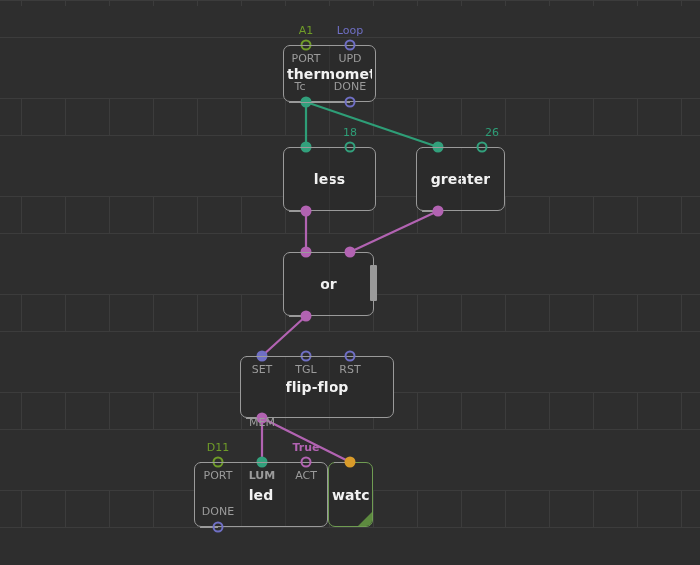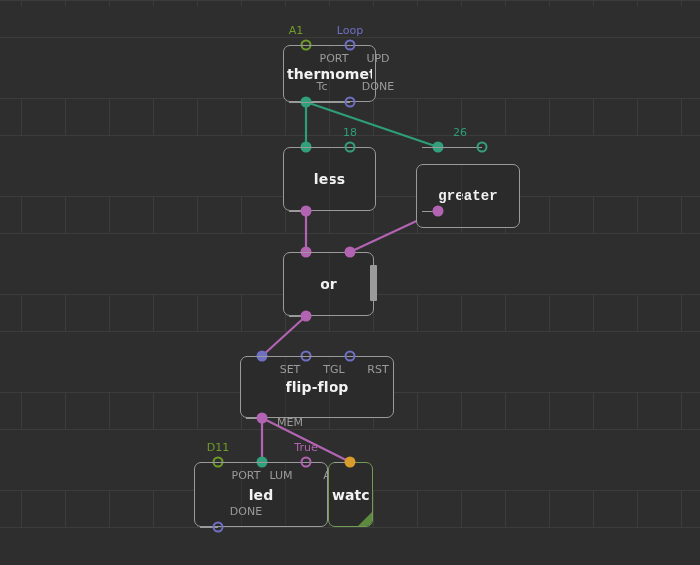--- a/index.html
+++ b/index.html
@@ -94,21 +94,20 @@
   .port.hollow { background: transparent; border: 2px solid currentColor; }
   .port.filled { background: currentColor; border: 2px solid currentColor; }
 
   .port-label {
     position: absolute;
     color: #9b9b9b;
     font-size: 11px;
     white-space: nowrap;
     transform: translateX(-50%);
     pointer-events: none;
-    margin-left: 28px;
   }
   .value-label {
     position: absolute;
     font-size: 11px;
     white-space: nowrap;
     transform: translateX(-50%);
     pointer-events: none;
   }
   
   .port-stub {
@@ -242,51 +241,51 @@
       <line x1="262" y1="418" x2="350" y2="462" stroke="#b263b2" stroke-width="2.2" stroke-linecap="round"></line>
     </svg>
   <div id="nodes-layer">
       <div class="node" style="left: 283px; top: 45px; width: 93px; height: 57px;">
         <div class="col-sep" style="left: 45px;"></div>
         <div class="node-title" style="max-width: 85px;">thermomete…</div>
       </div>
       <div class="port-stub" style="top: 45px; left: 289px; width: 17px;"></div>
       <div class="port hollow" style="left: 306px; top: 45px; color: rgb(111, 156, 40);"></div>
       <div class="port-label" style="left: 306px; top: 52px;">PORT</div>
-      <div class="value-label" style="left: 296px; top: 24px; color: rgb(111, 156, 40);">A1</div>
+      <div class="value-label" style="left: 306px; top: 24px; color: rgb(111, 156, 40);">A1</div>
       <div class="port-stub" style="top: 45px; left: 289px; width: 61px;"></div>
       <div class="port hollow" style="left: 350px; top: 45px; color: rgb(111, 111, 196);"></div>
       <div class="port-label" style="left: 350px; top: 52px; text-align: center;">UPD</div>
       <div class="value-label" style="left: 350px; top: 24px; color: rgb(111, 111, 196);">Loop</div>
       <div class="port-stub" style="top: 102px; left: 289px; width: 17px;"></div>
       <div class="port filled" style="left: 306px; top: 102px; color: rgb(50, 160, 124);"></div>
-      <div class="port-label" style="left: 294px; top: 80px; text-align: right;">Tc</div>
+      <div class="port-label" style="left: 300px; top: 80px; text-align: right;">Tc</div>
       <div class="port-stub" style="top: 102px; left: 289px; width: 61px;"></div>
       <div class="port hollow" style="left: 350px; top: 102px; color: rgb(111, 111, 196);"></div>
       <div class="port-label" style="left: 350px; top: 80px;">DONE</div>
       <div class="node" style="left: 283px; top: 147px; width: 93px; height: 64px;">
         <div class="col-sep" style="left: 45px;"></div>
         <div class="node-title" style="max-width: 83px;">less</div>
       </div>
       <div class="port-stub" style="top: 147px; left: 289px; width: 17px;"></div>
       <div class="port filled" style="left: 306px; top: 147px; color: rgb(50, 160, 124);"></div>
       <div class="port-stub" style="top: 147px; left: 289px; width: 61px;"></div>
       <div class="port hollow" style="left: 350px; top: 147px; color: rgb(50, 160, 124);"></div>
       <div class="value-label" style="left: 350px; top: 126px; color: rgb(46, 158, 119);">18</div>
       <div class="port-stub" style="top: 211px; left: 289px; width: 17px;"></div>
       <div class="port filled" style="left: 306px; top: 211px; color: rgb(178, 99, 178);"></div>
-      <div class="node" style="left: 416px; top: 164px; width: 104px; height: 64px; font-family: Liberation Mono, monospace;">
+      <div class="node" style="left: 416px; top: 147px; width: 89px; height: 64px;">
         <div class="col-sep" style="left: 44px;"></div>
         <div class="node-title" style="max-width: 81px;">greater</div>
       </div>
       <div class="port-stub" style="top: 147px; left: 422px; width: 16px;"></div>
       <div class="port filled" style="left: 438px; top: 147px; color: rgb(50, 160, 124);"></div>
       <div class="port-stub" style="top: 147px; left: 422px; width: 60px;"></div>
       <div class="port hollow" style="left: 482px; top: 147px; color: rgb(50, 160, 124);"></div>
-      <div class="value-label" style="left: 460px; top: 126px; color: rgb(46, 158, 119);">26</div>
+      <div class="value-label" style="left: 492px; top: 126px; color: rgb(46, 158, 119);">26</div>
       <div class="port-stub" style="top: 211px; left: 422px; width: 16px;"></div>
       <div class="port filled" style="left: 438px; top: 211px; color: rgb(178, 99, 178);"></div>
       <div class="node" style="left: 283px; top: 252px; width: 91px; height: 64px;">
         <div class="col-sep" style="left: 45px;"></div>
         <div class="node-title" style="max-width: 83px;">or</div>
         <div class="edge-tab" style="right: -4px; top: 12px; width: 7px; height: 36px;"></div>
       </div>
       <div class="port-stub" style="top: 252px; left: 289px; width: 17px;"></div>
       <div class="port filled" style="left: 306px; top: 252px; color: rgb(178, 99, 178);"></div>
       <div class="port-stub" style="top: 252px; left: 289px; width: 61px;"></div>
@@ -314,25 +313,25 @@
         <div class="col-sep" style="left: 46px;"></div>
         <div class="col-sep" style="left: 90px;"></div>
         <div class="node-title" style="max-width: 126px;">led</div>
       </div>
       <div class="port-stub" style="top: 462px; left: 200px; width: 18px;"></div>
       <div class="port hollow" style="left: 218px; top: 462px; color: rgb(111, 156, 40);"></div>
       <div class="port-label" style="left: 218px; top: 469px;">PORT</div>
       <div class="value-label" style="left: 218px; top: 441px; color: rgb(111, 156, 40);">D11</div>
       <div class="port-stub" style="top: 462px; left: 200px; width: 62px;"></div>
       <div class="port filled" style="left: 262px; top: 462px; color: rgb(50, 160, 124);"></div>
-      <div class="port-label" style="left: 253px; top: 469px;">LUM</div>
+      <div class="port-label" style="left: 262px; top: 469px; font-weight: bold;">LUM</div>
       <div class="port-stub" style="top: 462px; left: 200px; width: 106px;"></div>
       <div class="port hollow" style="left: 306px; top: 462px; color: rgb(178, 99, 178);"></div>
       <div class="port-label" style="left: 306px; top: 469px;">ACT</div>
-      <div class="value-label" style="left: 306px; top: 441px; color: rgb(178, 99, 178);">True</div>
+      <div class="value-label" style="left: 306px; top: 441px; color: rgb(178, 99, 178); font-weight: bold;">True</div>
       <div class="port-stub" style="top: 527px; left: 200px; width: 18px;"></div>
       <div class="port hollow" style="left: 218px; top: 527px; color: rgb(111, 111, 196);"></div>
       <div class="port-label" style="left: 218px; top: 505px;">DONE</div>
       <div class="node selected" style="left: 328px; top: 462px; width: 45px; height: 65px;">
         <div class="node-title" style="max-width: 37px;">watch</div>
         <div class="resize-corner"></div>
       </div>
       <div class="port-stub" style="top: 462px; left: 334px; width: 16px;"></div>
       <div class="port filled" style="left: 350px; top: 462px; color: rgb(217, 155, 42);"></div>
     </div>

